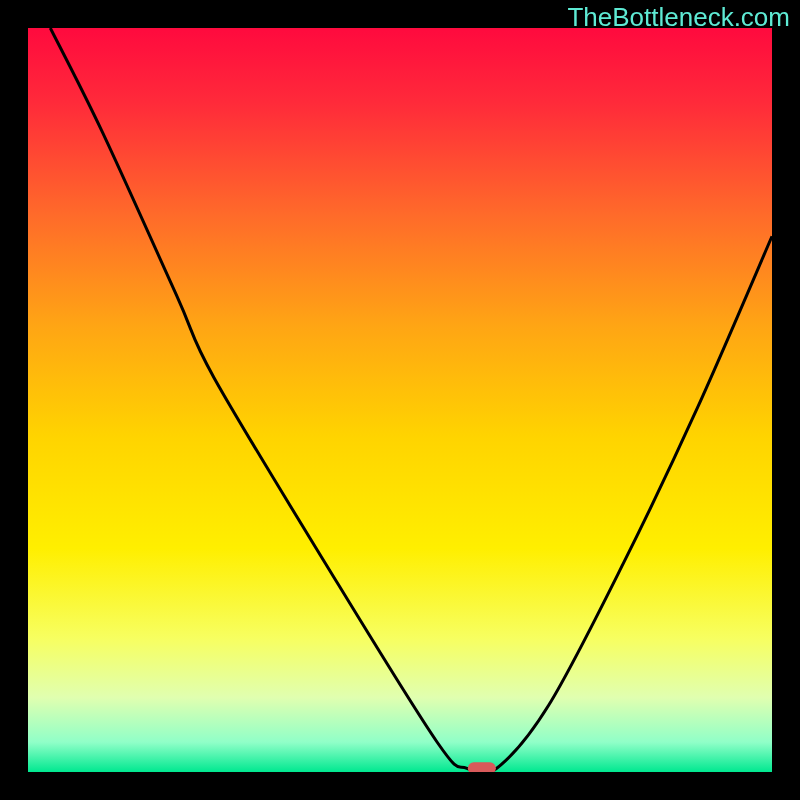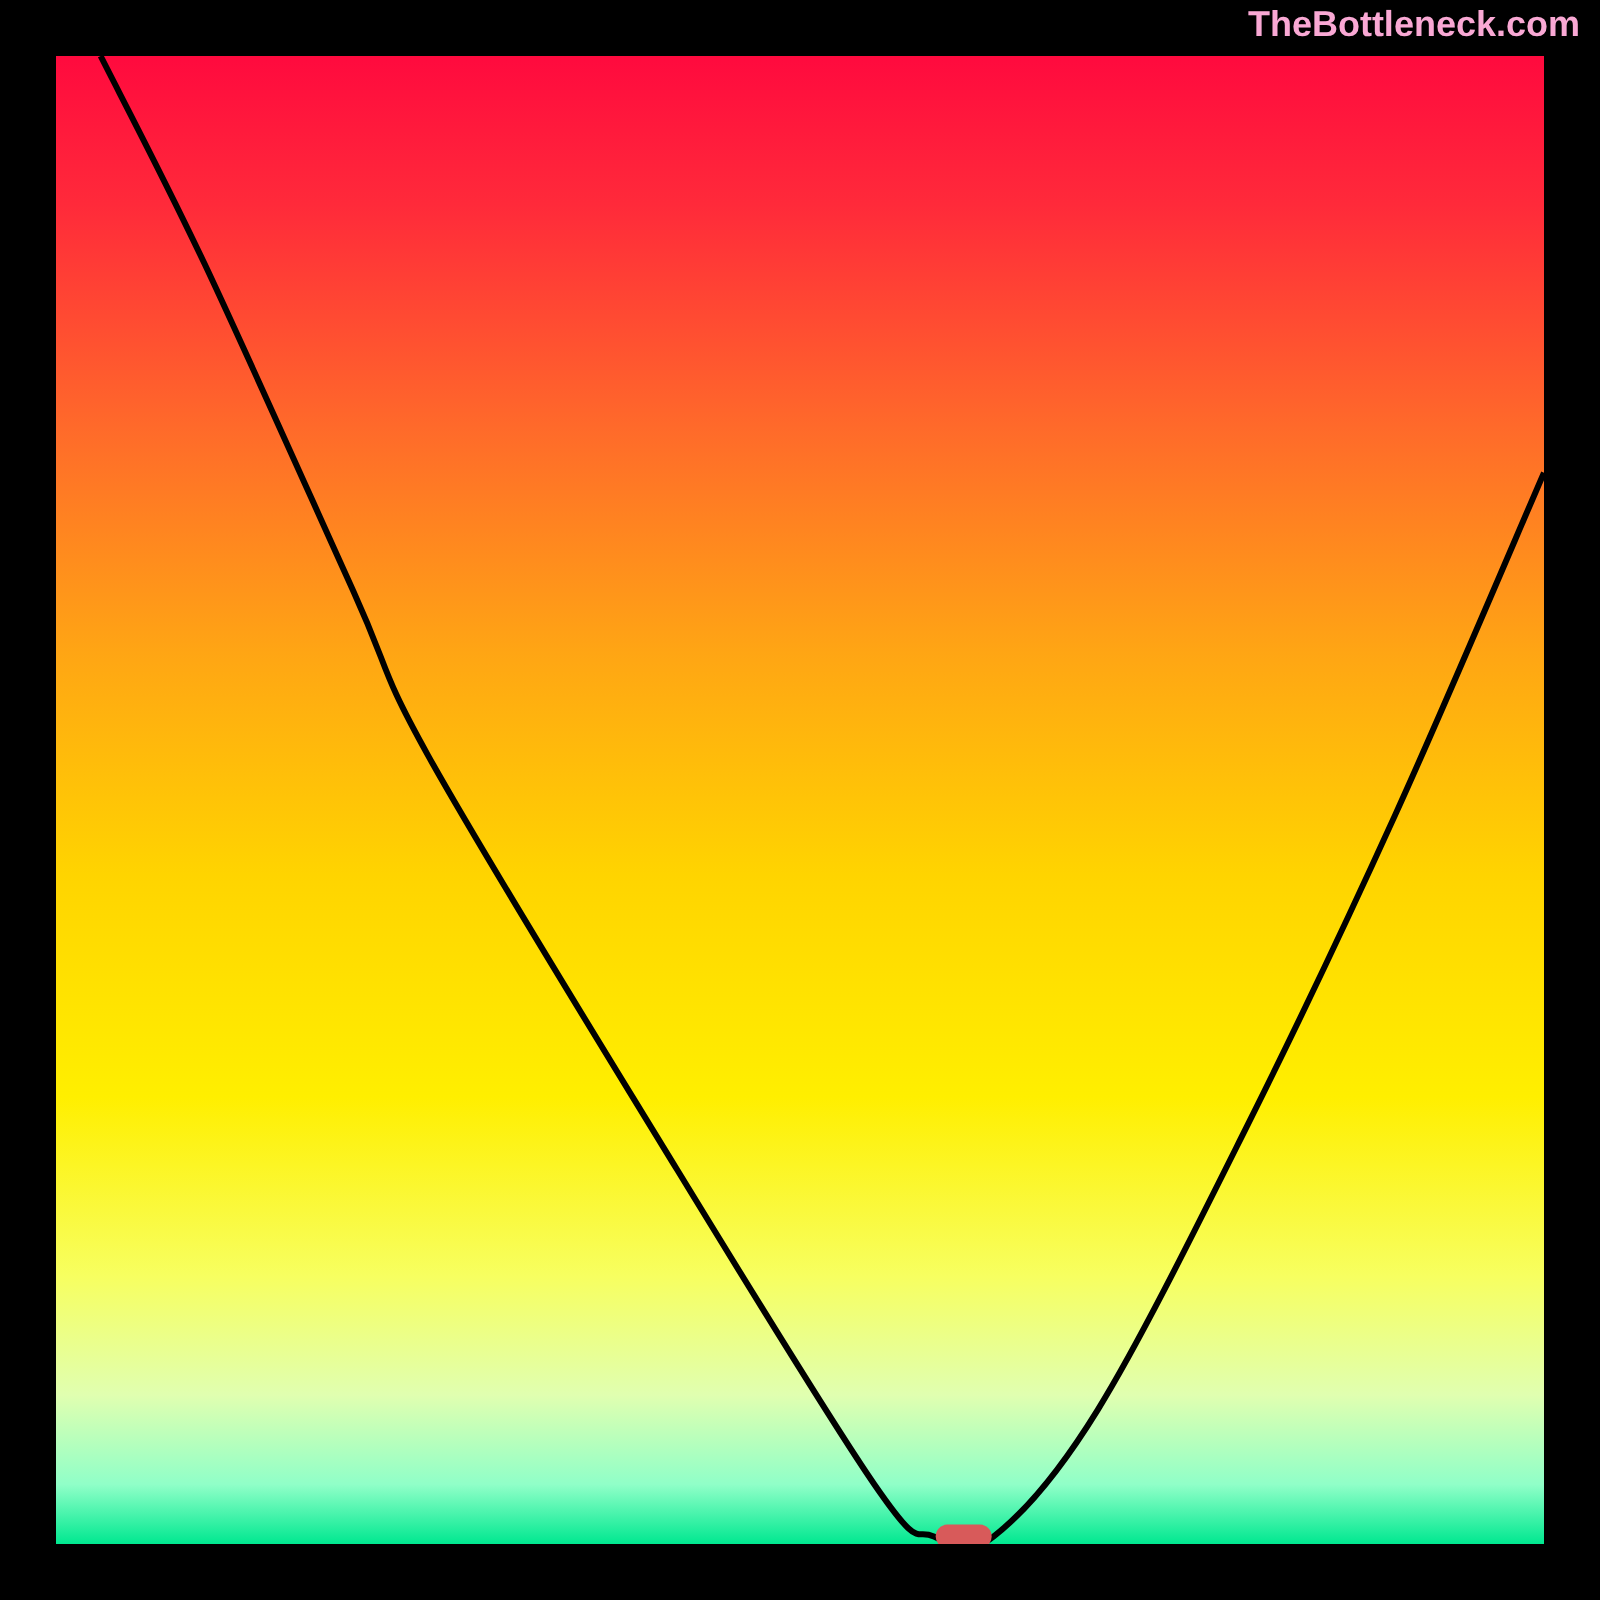--- a/index.html
+++ b/index.html
@@ -8,23 +8,23 @@
     height: 800px;
     background: #000;
     position: relative;
     overflow: hidden;
     font-family: Arial, sans-serif;
   }
   .watermark {
     position: absolute;
     top: 2px;
     right: 10px;
-    color: #f9a8d4;
-    font-size: 18px;
-    font-weight: bold;
+    color: #5eead4;
+    font-size: 26px;
+    font-weight: normal;
     z-index: 10;
   }
   .plot-area {
     position: absolute;
     left: 28px;
     top: 28px;
     width: 744px;
     height: 744px;
   }
   .plot-area svg {

